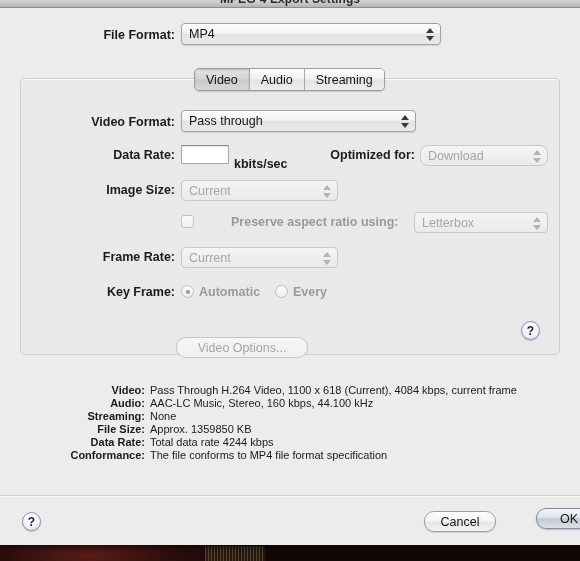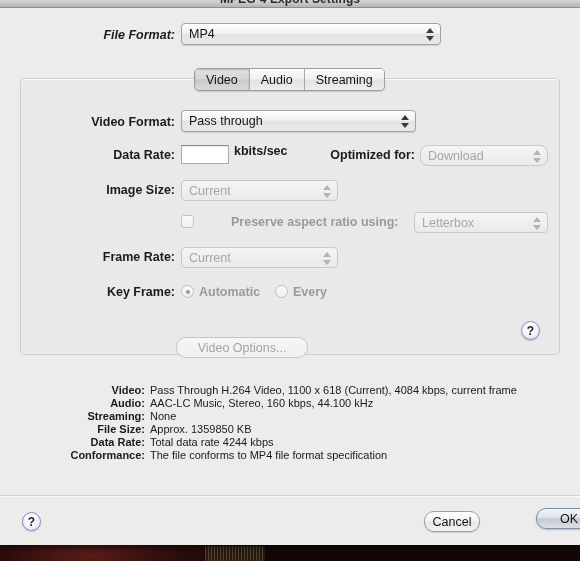--- a/index.html
+++ b/index.html
@@ -307,21 +307,21 @@
 <div id="backdrop">
   <div class="filmstrip"></div>
 </div>
 
 <div id="sheet">
 
   <div class="titlebar">
     <div class="title">MPEG-4 Export Settings</div>
   </div>
 
-  <div class="lbl" style="left:35px; top:28px; width:140px;font-style:italic;">File Format:</div>
+  <div class="lbl" style="left:35px; top:28px; width:140px;">File Format:</div>
   <div class="popup tall" style="left:181px; top:23px; width:260px;">
     <span class="val">MP4</span>
     <span class="stepper">
       <i class="up"></i>
         <i class="dn"></i>
     </span>
   </div>
 
   <div class="tabbar" style="left:194px; top:68px;">
     <div class="tab active">Video</div>
@@ -335,21 +335,21 @@
   <div class="popup tall" style="left:181px; top:110px; width:235px;">
     <span class="val">Pass through</span>
     <span class="stepper">
       <i class="up"></i>
         <i class="dn"></i>
     </span>
   </div>
 
   <div class="lbl" style="left:35px; top:148px; width:140px;">Data Rate:</div>
   <input class="textfield" type="text" style="left: 181px; top: 145px; width: 48px; height: 19px;" placeholder="">
-  <div class="plain" style="left:234px; top:144px;">kbits/sec</div>
+  <div class="plain" style="left:234px; top:157px;">kbits/sec</div>
 
   <div class="lbl" style="left:200px; top:148px; width:215px;">Optimized for:</div>
   <div class="popup disabled" style="left:420px; top:145px; width:128px;border-radius:8px;">
     <span class="val">Download</span>
     <span class="stepper">
       <i class="up"></i>
         <i class="dn"></i>
     </span>
   </div>
 
@@ -414,16 +414,16 @@
     </div>
     <div class="row">
       <span class="k">Conformance:</span>
       <span class="v">The file conforms to MP4 file format specification</span>
     </div>
   </div>
 
   <div class="hr" style="top:495px;"></div>
 
   <div class="helpbtn" style="left:22px; top:512px;">?</div>
-  <div class="pushbtn" style="left:424px; top:511px; width:56px;">Cancel</div>
+  <div class="pushbtn" style="left:424px; top:511px; width:72px;">Cancel</div>
   <div class="pushbtn default" style="left:504px; top:508px; width:66px;margin-left:32px;">OK</div>
 
 </div>
 
 </body></html>

